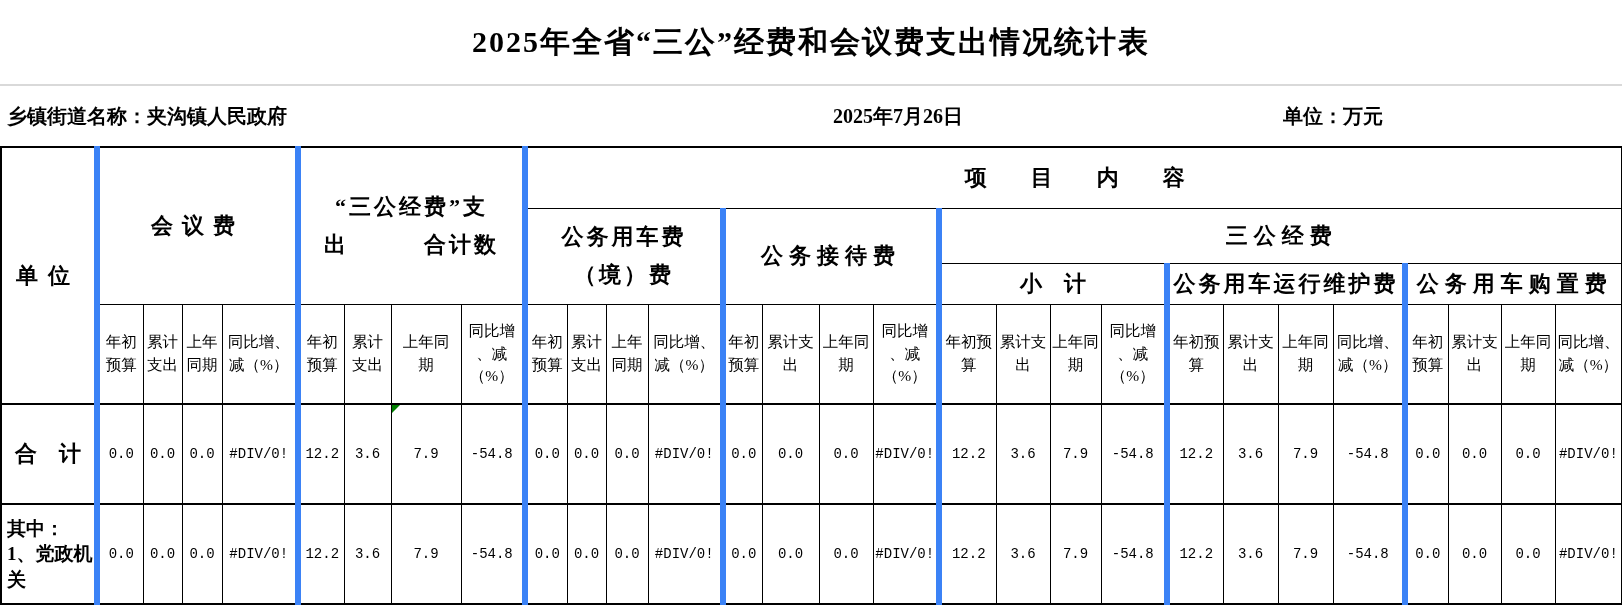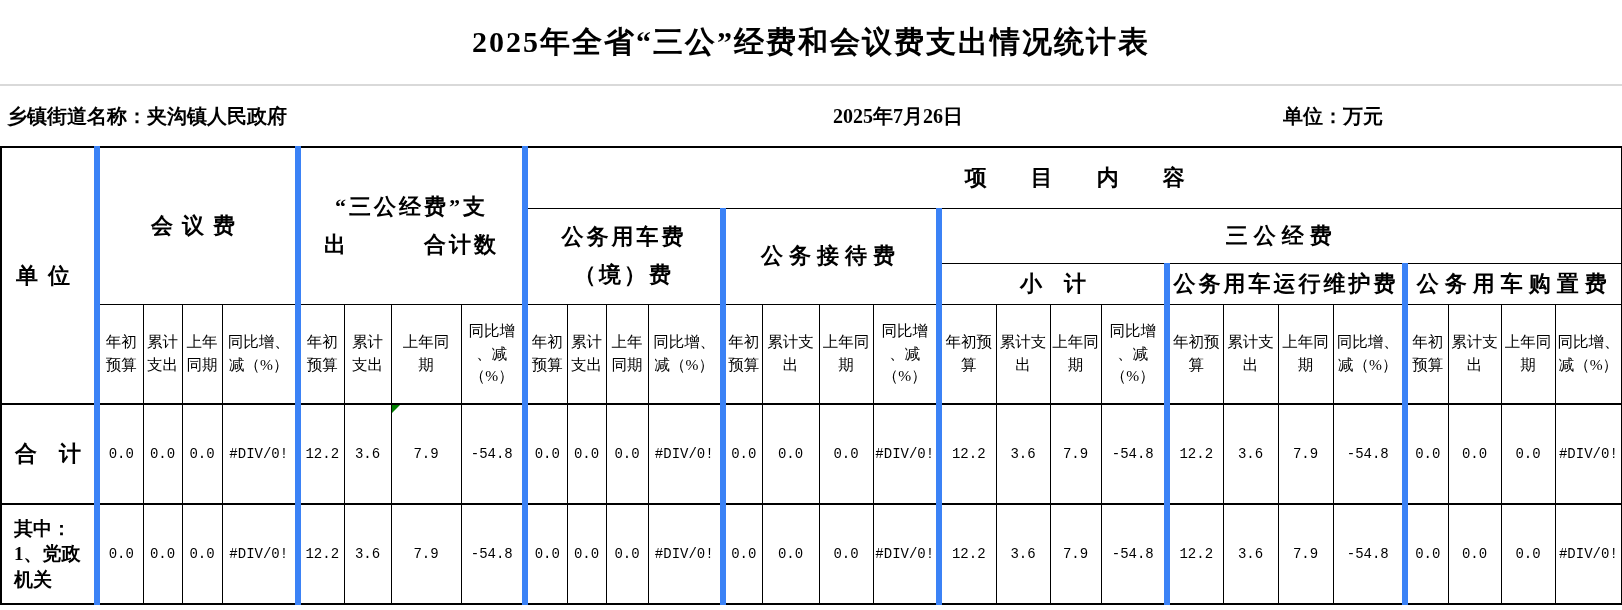--- a/index.html
+++ b/index.html
@@ -58,21 +58,21 @@
   }
   
   td.val {
     position: relative;
     font-family: "Liberation Mono", "DejaVu Sans Mono", monospace;
     font-size: 14px;
   }
   td.rowlabel { font-weight: bold; }
   td.rowlabel.center { font-size: 22px; text-align: center; }
   td.rowlabel.left {
-    font-size: 19px; text-align: left; padding-left: 12px;
+    font-size: 19px; text-align: left; padding-left: 5px;
     white-space: pre-line; line-height: 1.32;
   }
   .err-tri {
     position: absolute; top: 0; left: 0; width: 0; height: 0;
     border-top: 8px solid var(--marker-color, #008000);
     border-right: 8px solid transparent;
   }
 </style>
 </head>
 <body>

